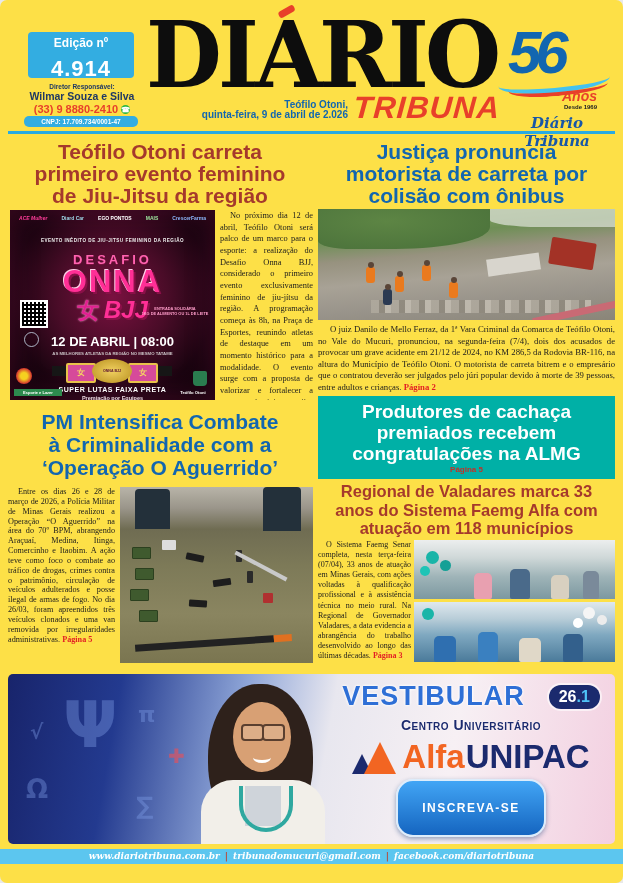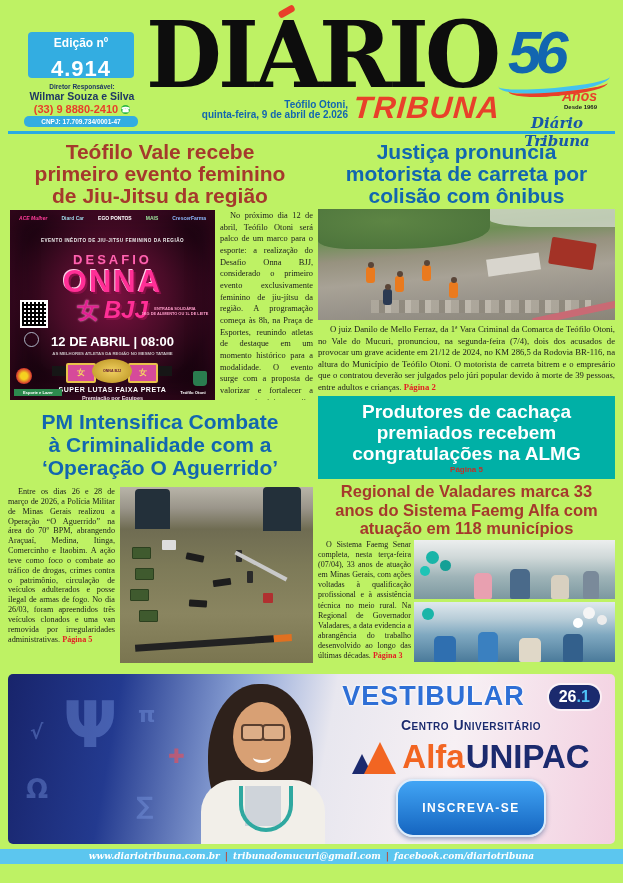--- a/index.html
+++ b/index.html
@@ -1,17 +1,17 @@
 <!DOCTYPE html>
 <html><head>
 <meta charset="utf-8">
 <style>
   html,body{margin:0;padding:0;background:#e9e9e9;}
-  .page{position:relative;width:623px;height:883px;background:#bef264;margin:0 auto;overflow:hidden;
-        font-family:"Liberation Sans",sans-serif;}
+  .page{position:relative;width:623px;height:883px;background:#fde047;margin:0 auto;overflow:hidden;
+        font-family:"Liberation Sans",sans-serif;border-radius:7px;}
   .abs{position:absolute;}
 
   
   .edition-box{left:28px;top:32px;width:106px;height:46px;background:#33ade1;border-radius:4px;
                color:#fff;text-align:center;font-weight:bold;}
   .edition-box .l1{font-size:12px;padding-top:4px;}
   .edition-box .l2{font-size:22px;letter-spacing:1px;margin-top:6px;}
   .director{left:10px;top:83px;width:144px;text-align:center;color:#1f3864;font-weight:bold;}
   .director .lbl{font-size:6.5px;}
   .director .nm{font-size:10.5px;}
@@ -217,21 +217,21 @@
     <div class="n56">56</div>
     <div class="swoosh1"></div>
     <div class="swoosh2"></div>
     <div class="anos">Anos</div>
     <div class="since">Desde 1969</div>
     <div class="brand">Diário Tribuna</div>
   </div>
   <div class="abs header-rule"></div>
 
   <div class="abs hl hl-red hl-jj">
-    <div>Teófilo Vale recebe</div>
+    <div>Teófilo Otoni carreta</div>
     <div>primeiro evento feminino</div>
     <div>de Jiu-Jitsu da região</div>
   </div>
 
   <div class="abs photo poster">
     <div class="sponsors">
       <span class="sponsor sp0">ACE Mulher</span>
       <span class="sponsor sp1">Diard Car</span>
       <span class="sponsor sp2">EGO PONTOS</span>
       <span class="sponsor sp3">MAIS</span>

